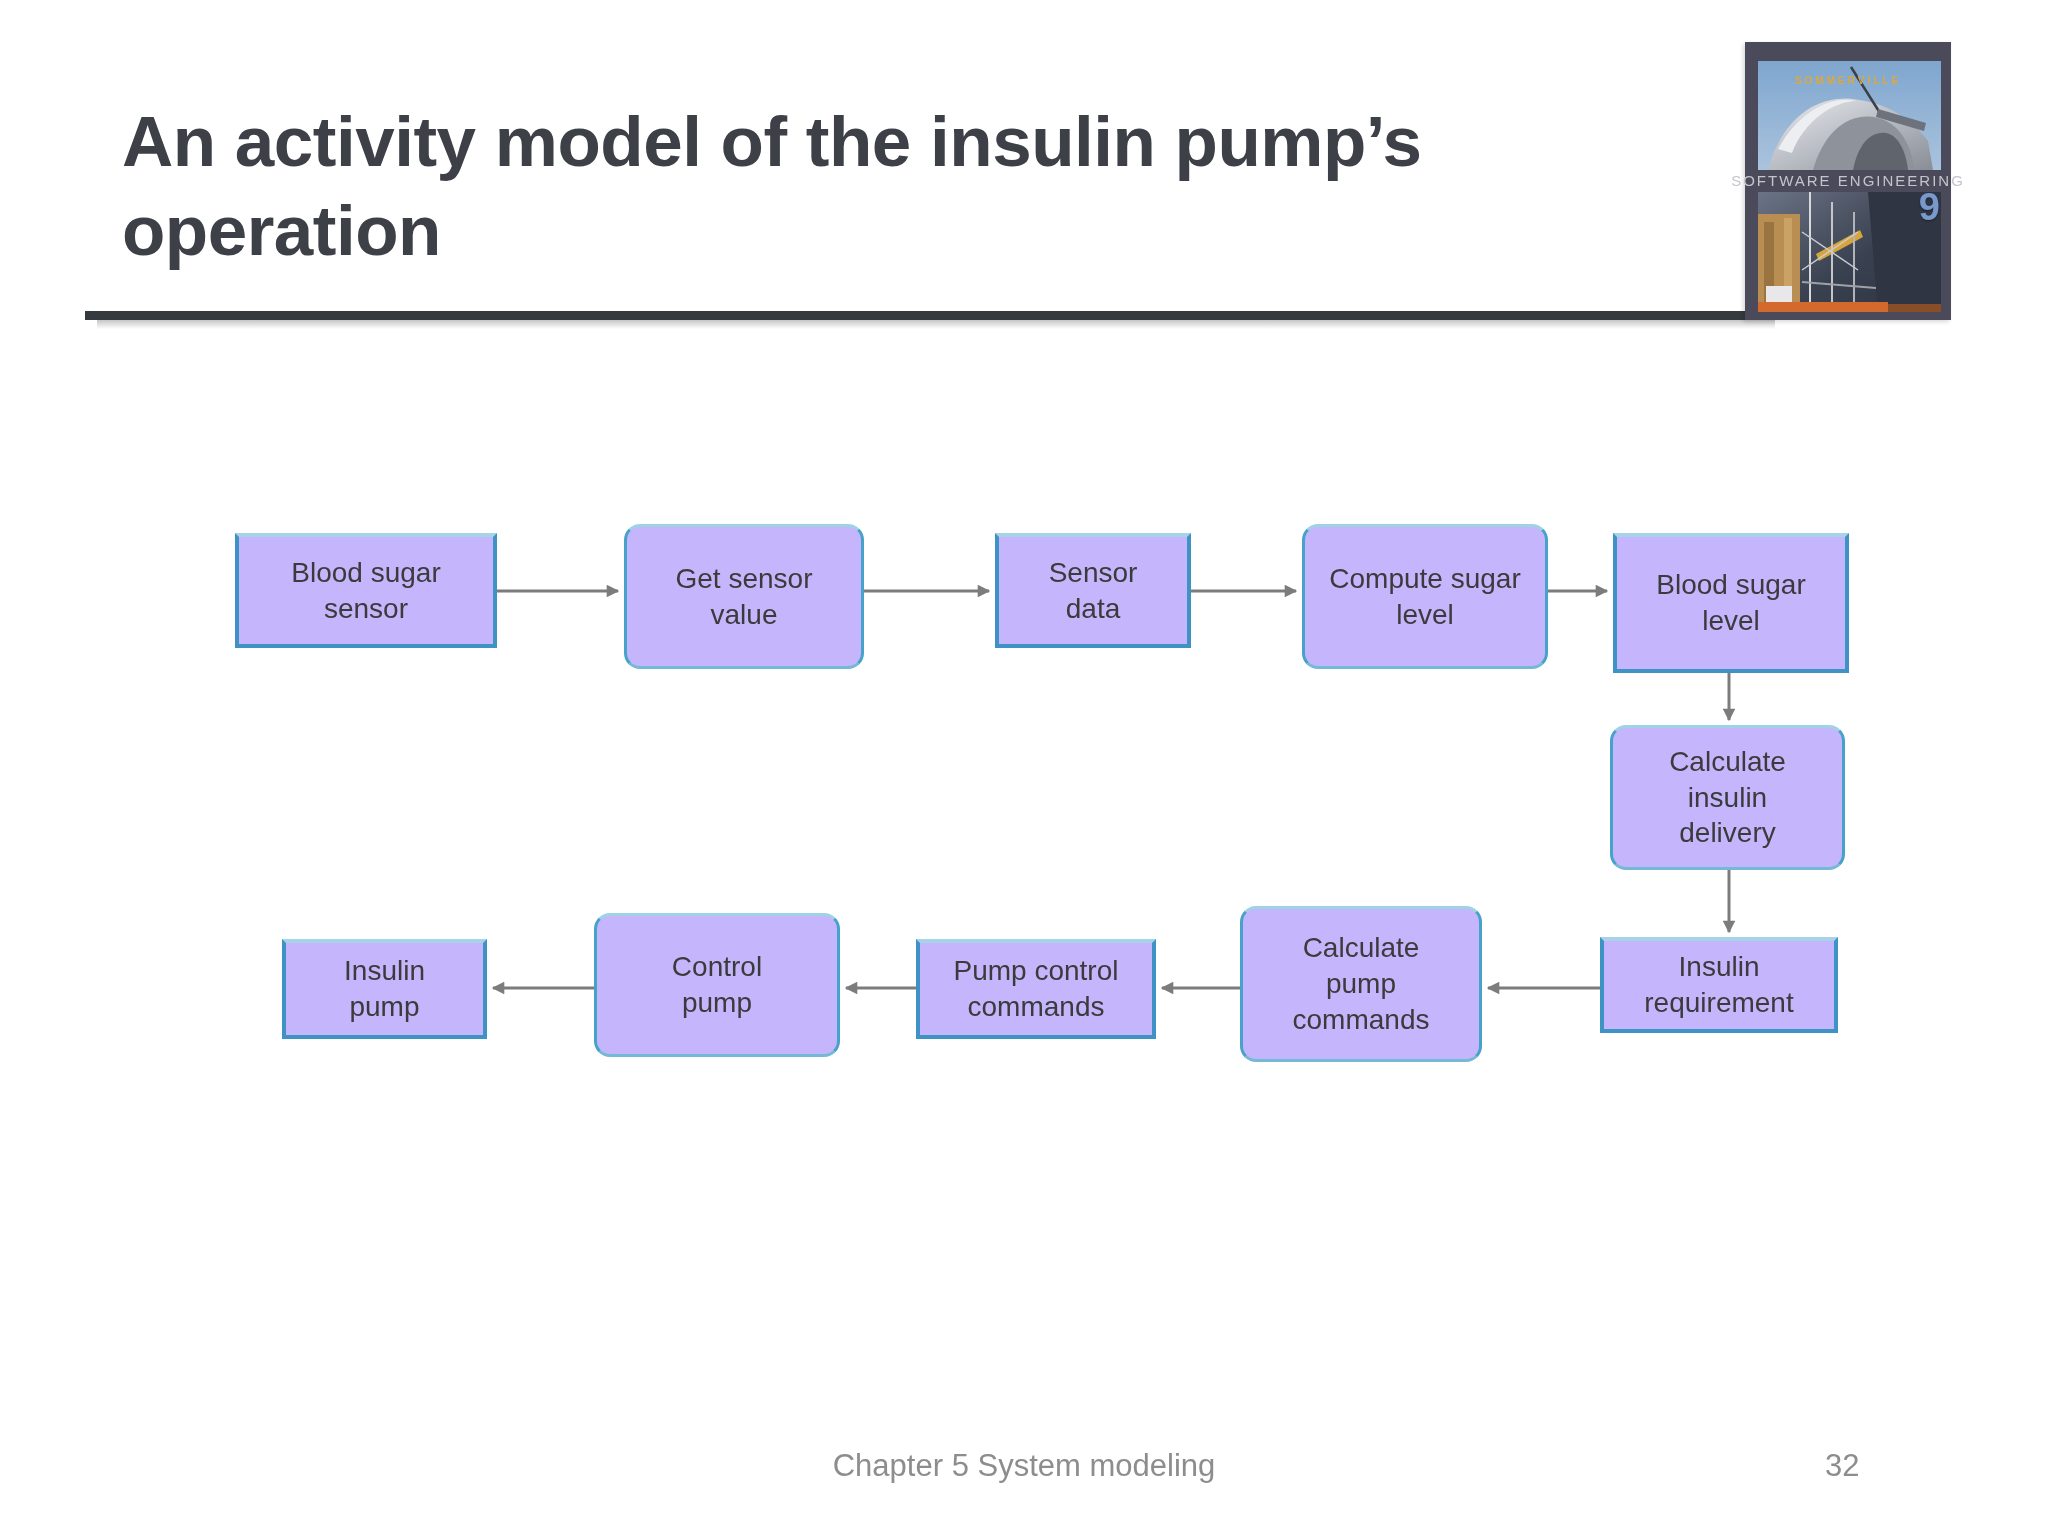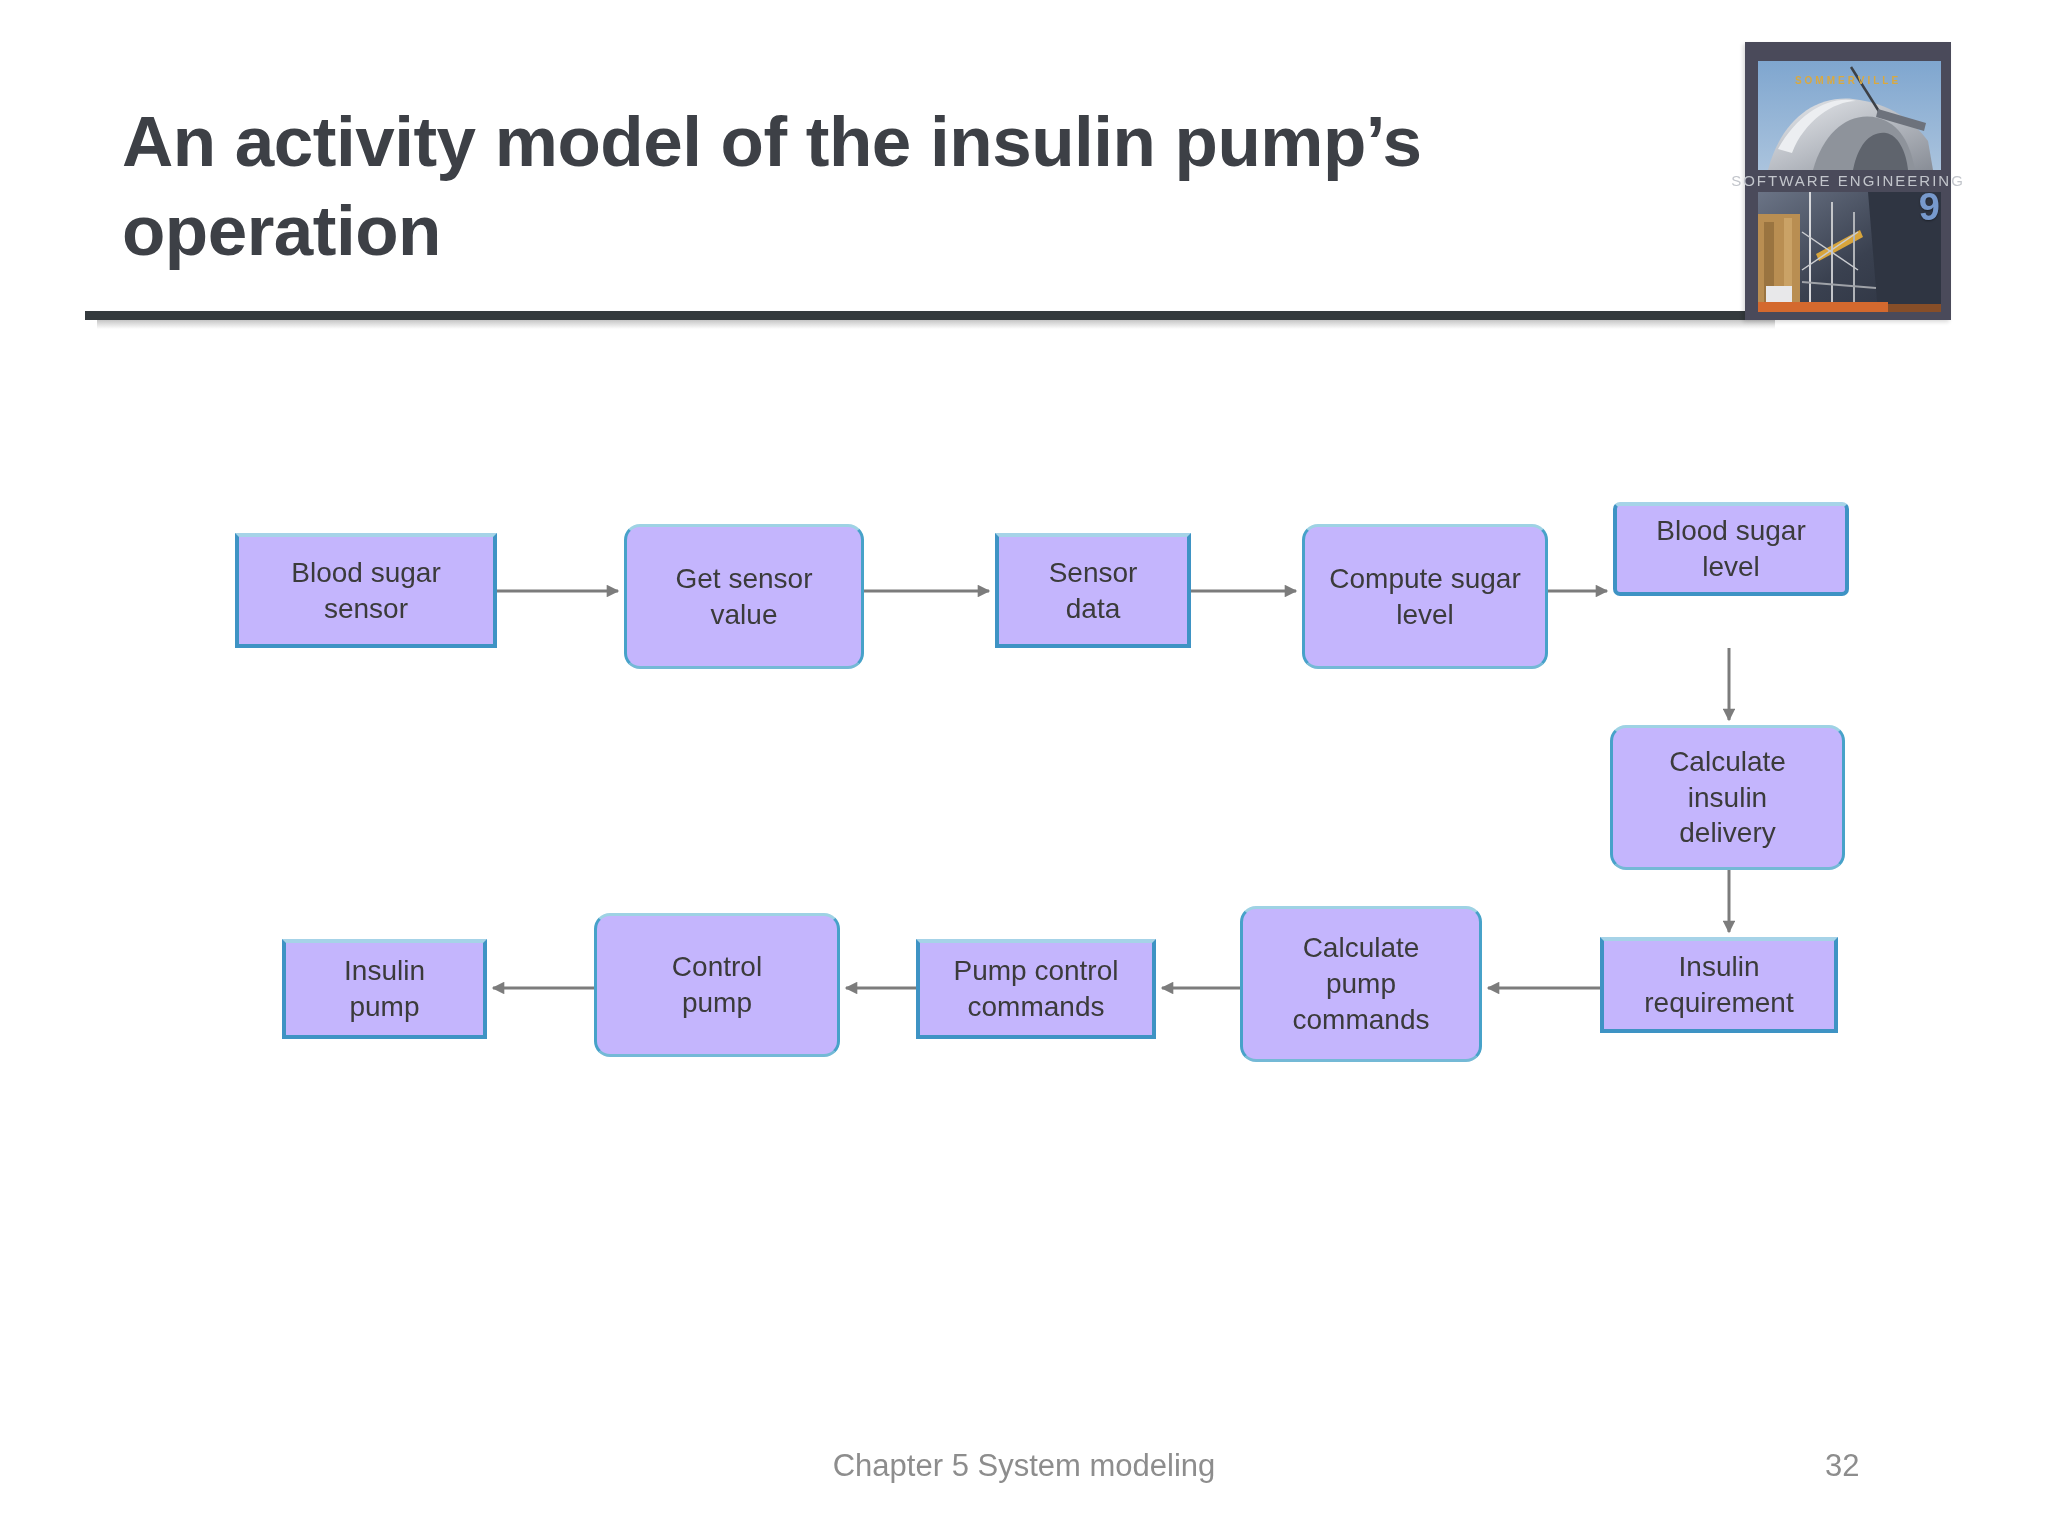--- a/index.html
+++ b/index.html
@@ -141,21 +141,21 @@
   </div>
   <div class="node node-activity" style="left:624px;top:524px;width:240px;height:145px;padding:0 24px;">
     <span>Get sensor value</span>
   </div>
   <div class="node node-object" style="left:995px;top:533px;width:196px;height:115px;padding:0 36px;">
     <span>Sensor data</span>
   </div>
   <div class="node node-activity" style="left:1302px;top:524px;width:246px;height:145px;padding:16px 22px;">
     <span>Compute sugar level</span>
   </div>
-  <div class="node node-object" style="left:1613px;top:502px;width:236px;height:94px;padding:0 22px;border-radius:7px;">
+  <div class="node node-object" style="left:1613px;top:533px;width:236px;height:140px;padding:0 22px;">
     <span>Blood sugar level</span>
   </div>
   <div class="node node-activity" style="left:1610px;top:725px;width:235px;height:145px;padding:0 40px;">
     <span>Calculate insulin delivery</span>
   </div>
   <div class="node node-object" style="left:1600px;top:937px;width:238px;height:96px;padding:0 12px;">
     <span>Insulin requirement</span>
   </div>
   <div class="node node-activity" style="left:1240px;top:906px;width:242px;height:156px;padding:0 30px;">
     <span>Calculate pump commands</span>

